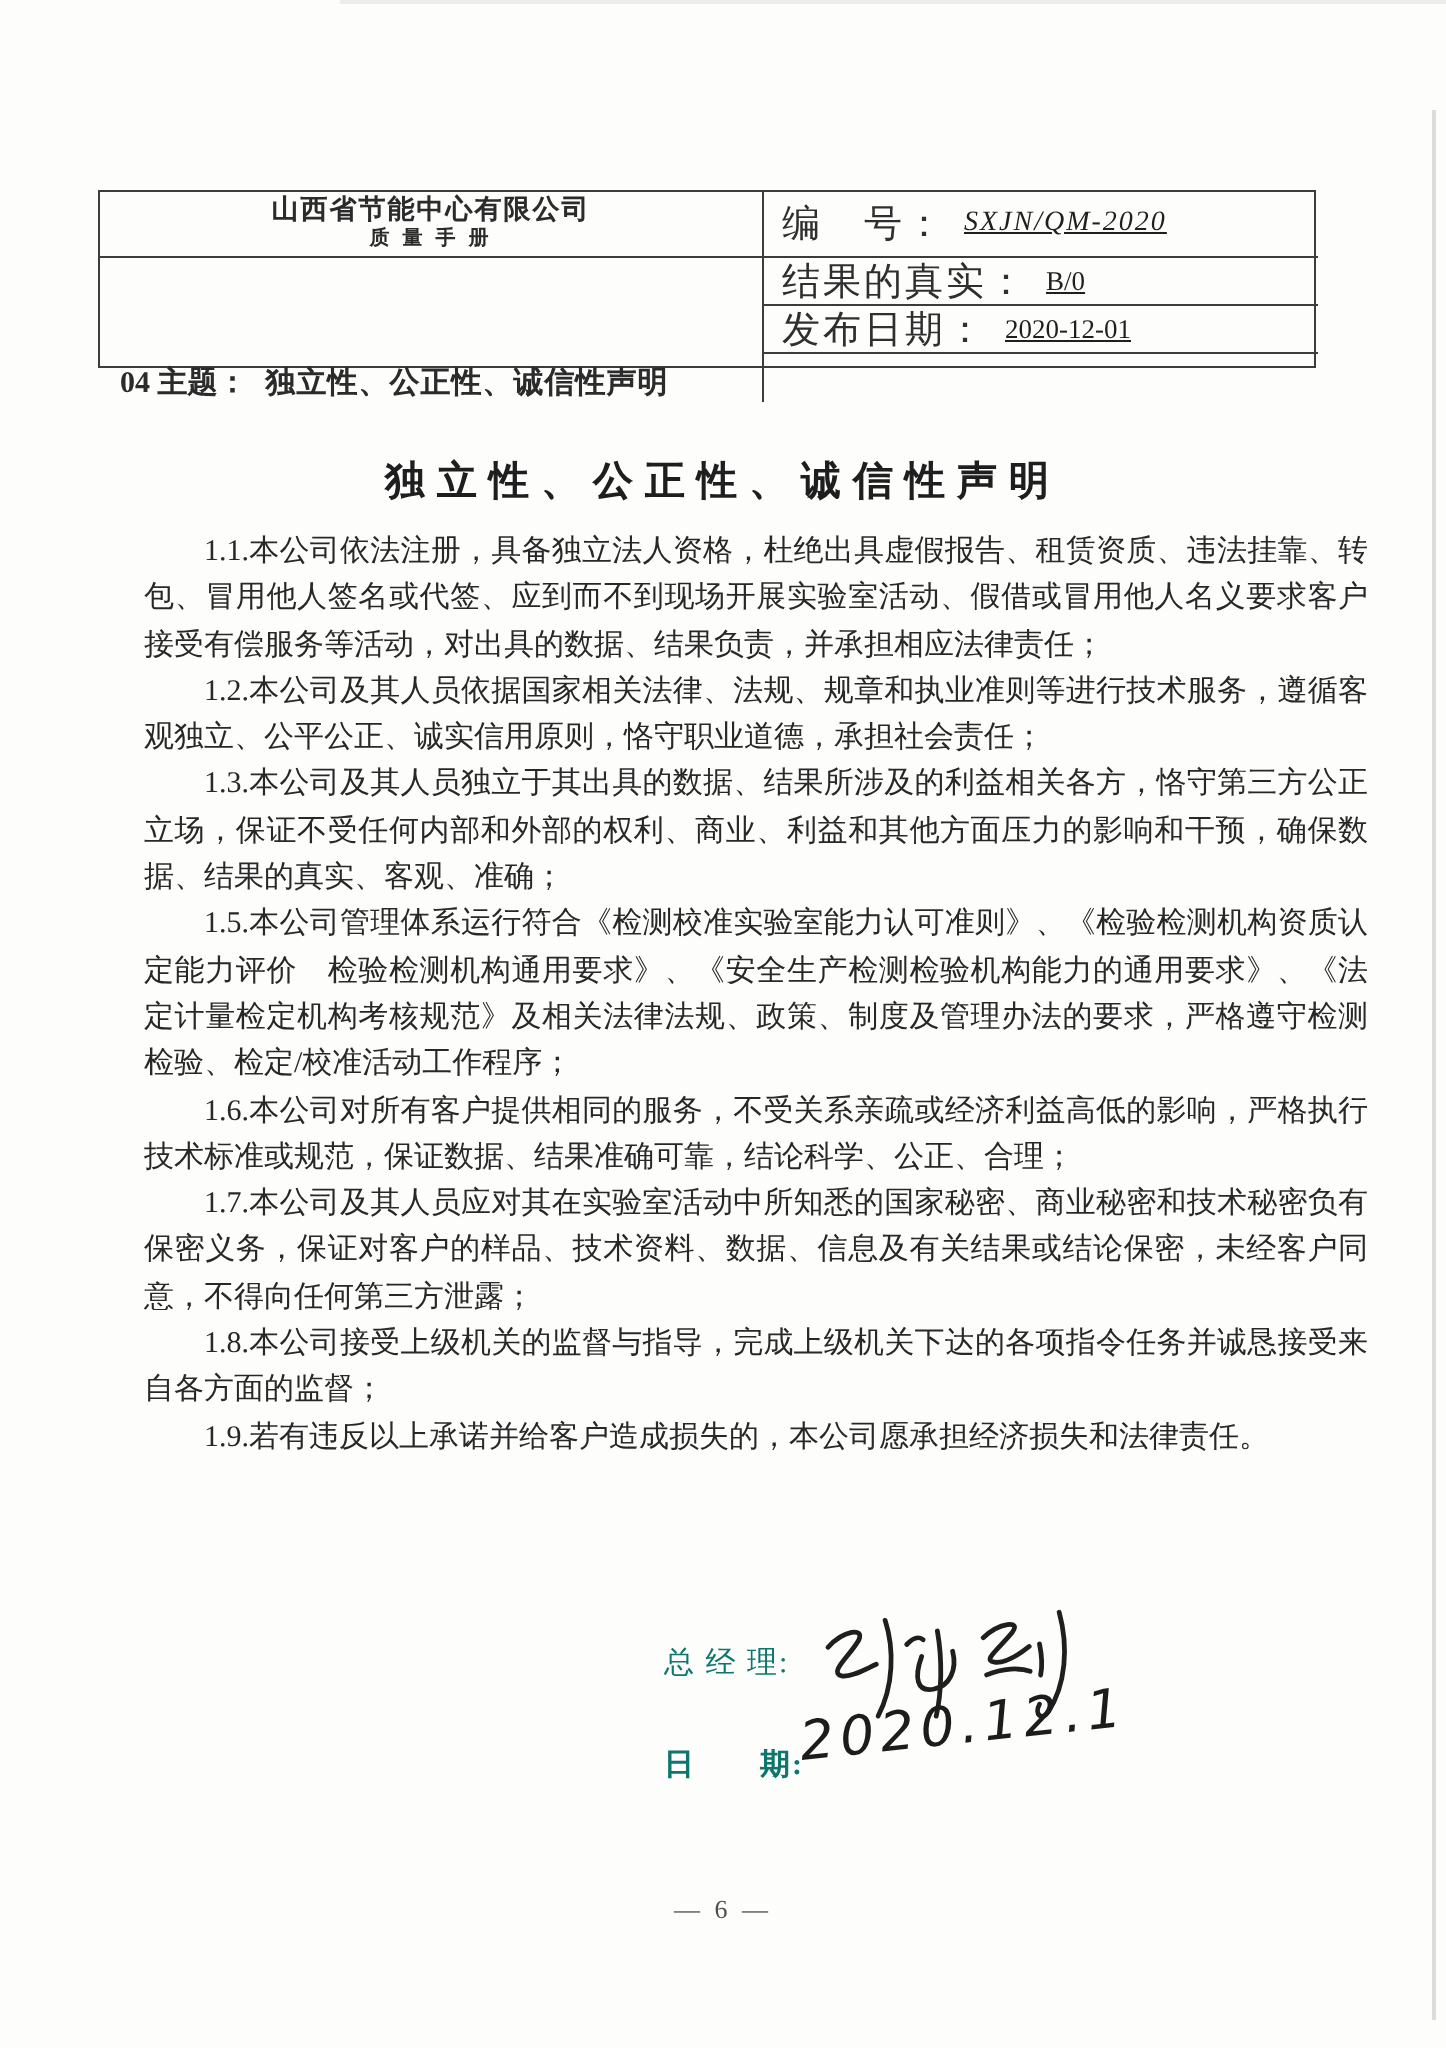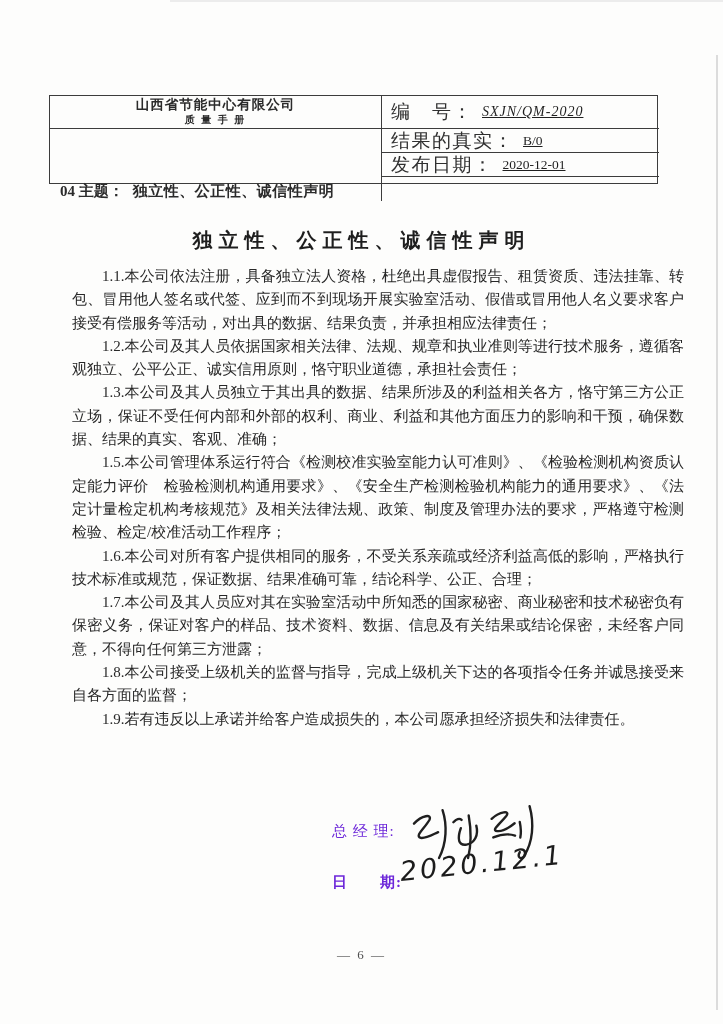--- a/index.html
+++ b/index.html
@@ -52,21 +52,21 @@
   .body-text{
     position:absolute;left:56px;top:265px;width:612px;
     font-size:15px;line-height:23.3px;color:#282828;
     text-align:justify;
     margin-left:16px;
   }
   .body-text p{margin:0;text-indent:2em;}
 
   
   .sig-label{
-    position:absolute;left:332px;font-size:15px;color:#6d28d9;
+    position:absolute;left:332px;font-size:15px;color:#0f766e;
     white-space:pre;letter-spacing:1px;
   }
   .sig-label.manager{top:822px;}
   .sig-label.date{top:873px;font-weight:bold;}
   .sig-svg{position:absolute;left:404px;top:802px;}
   .sig-hidden-name{position:absolute;width:1px;height:1px;overflow:hidden;clip:rect(0 0 0 0);white-space:nowrap;}
   .hand-date{
     position:absolute;left:400px;top:856px;width:190px;
     font-family:"DejaVu Sans","Liberation Sans",sans-serif;
     font-style:italic;font-size:27px;letter-spacing:3px;color:#1c1c1c;

